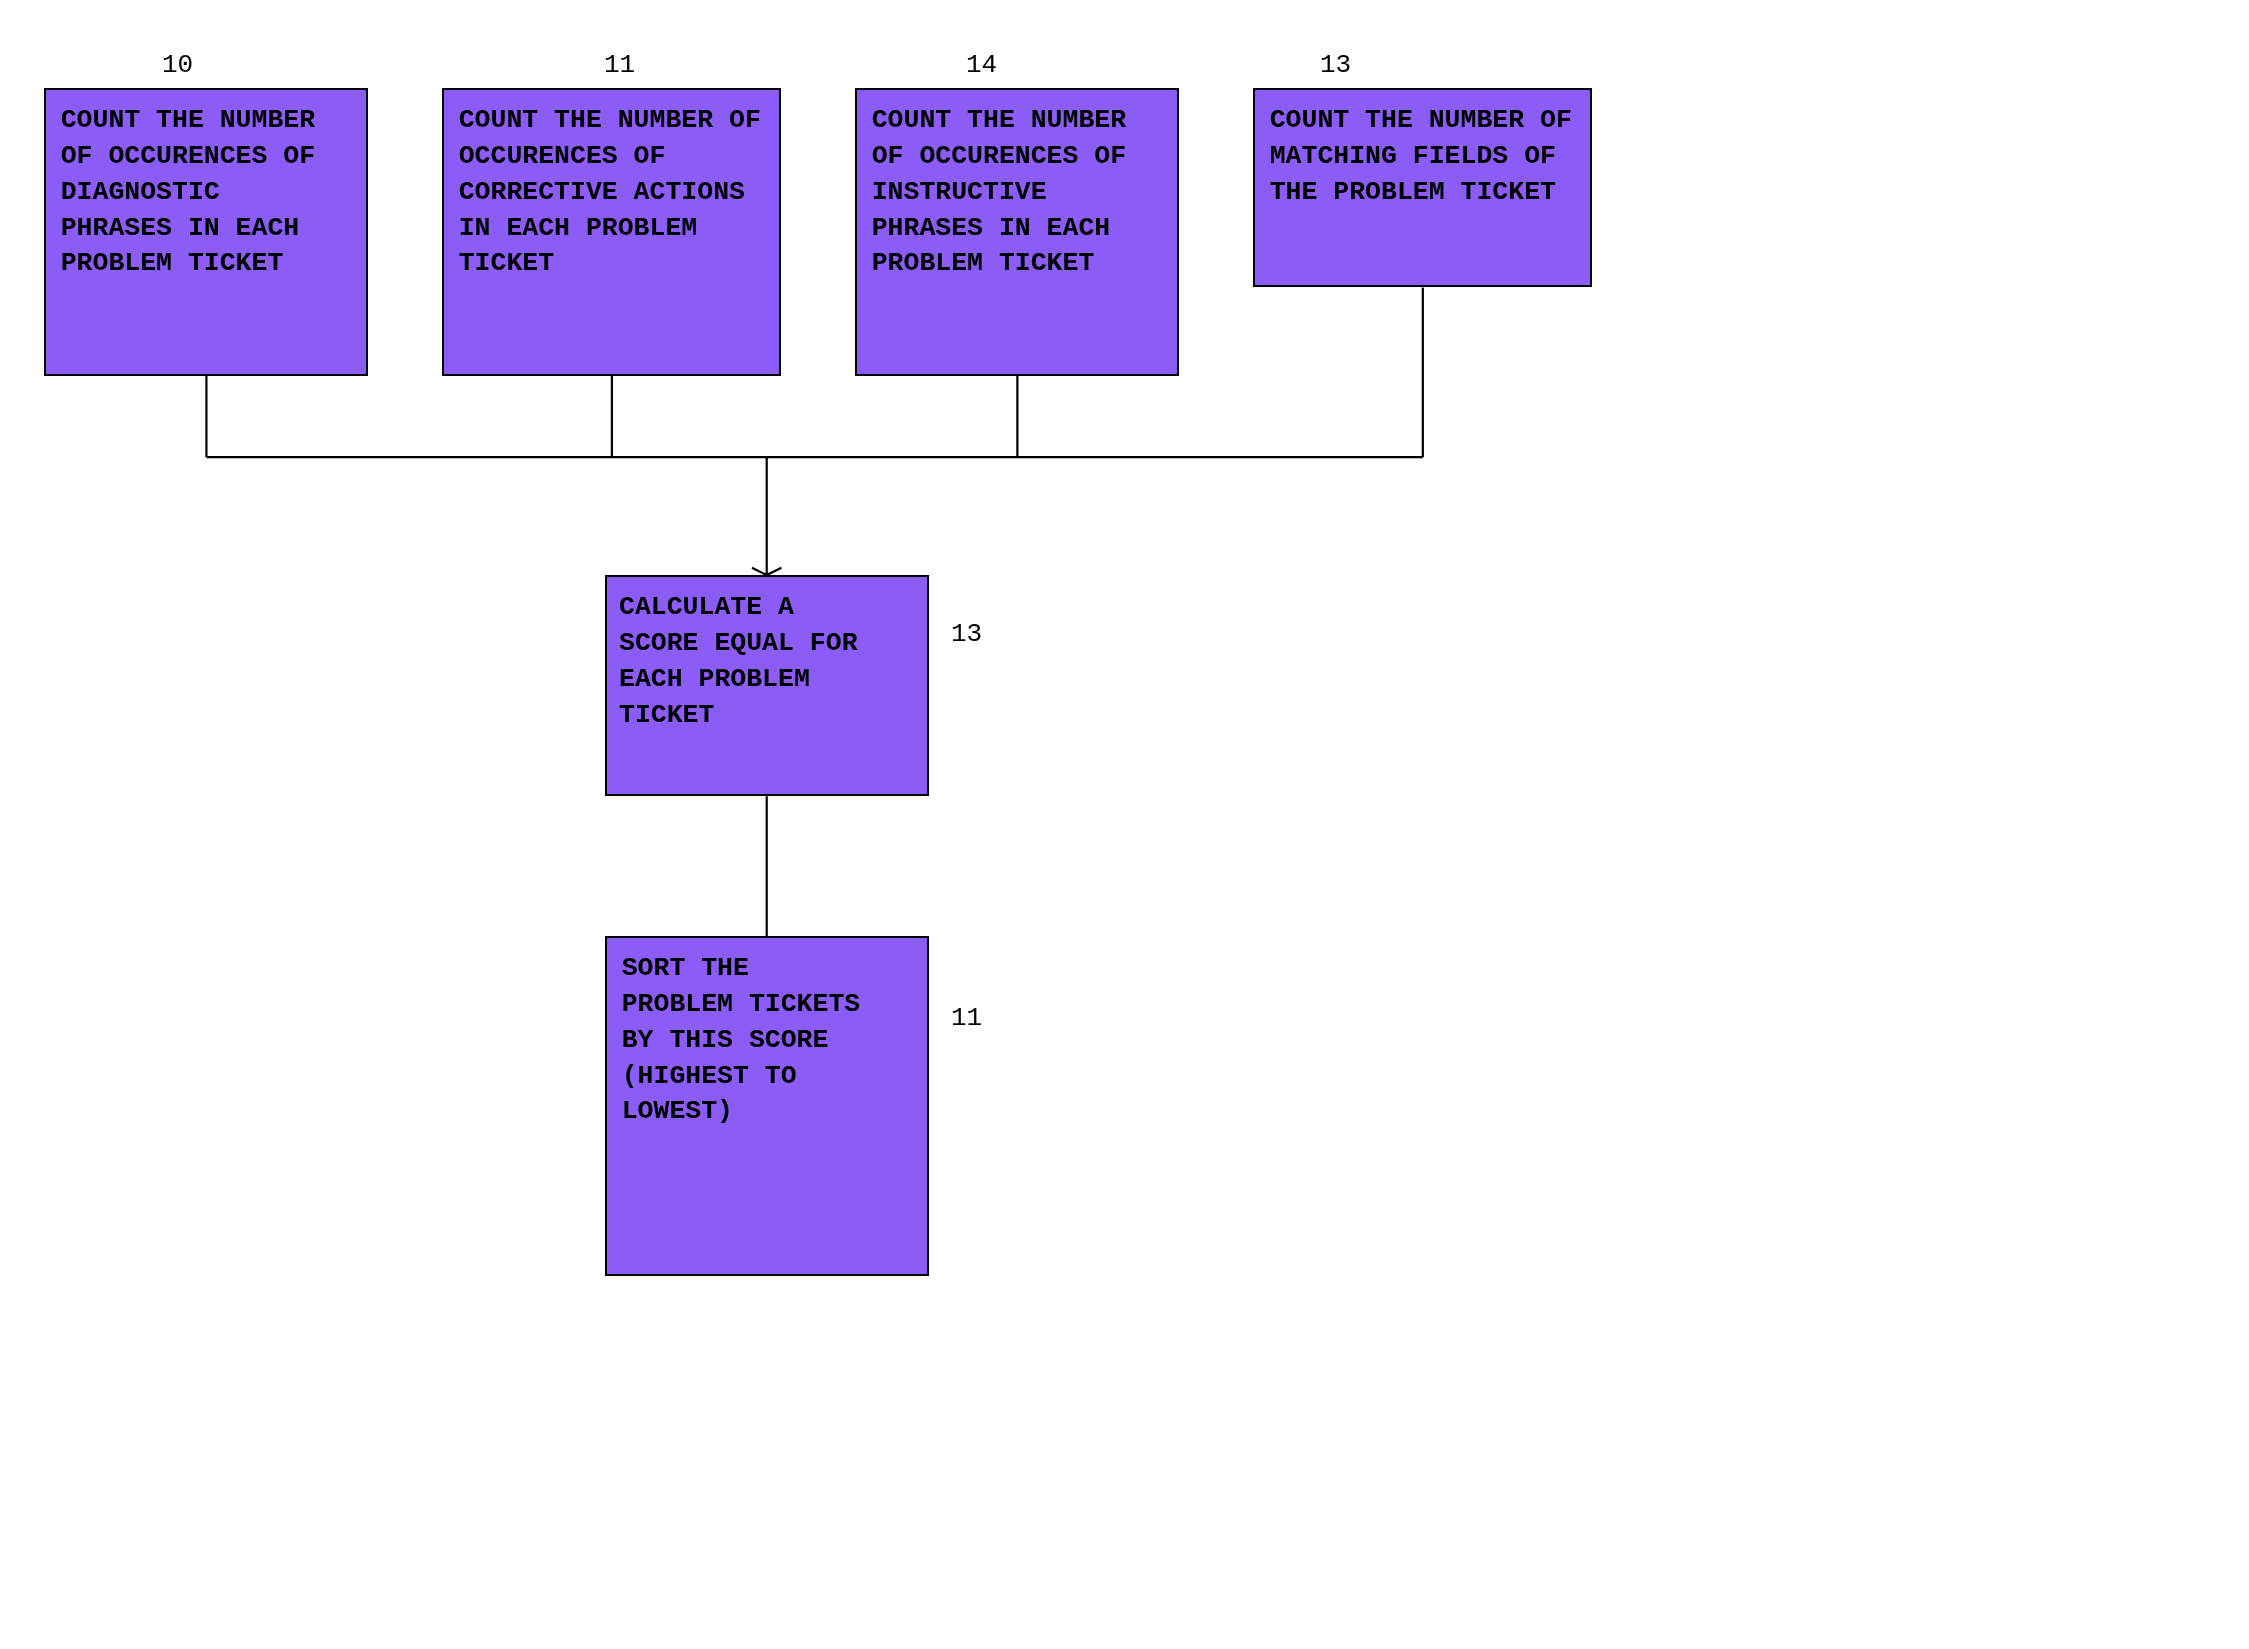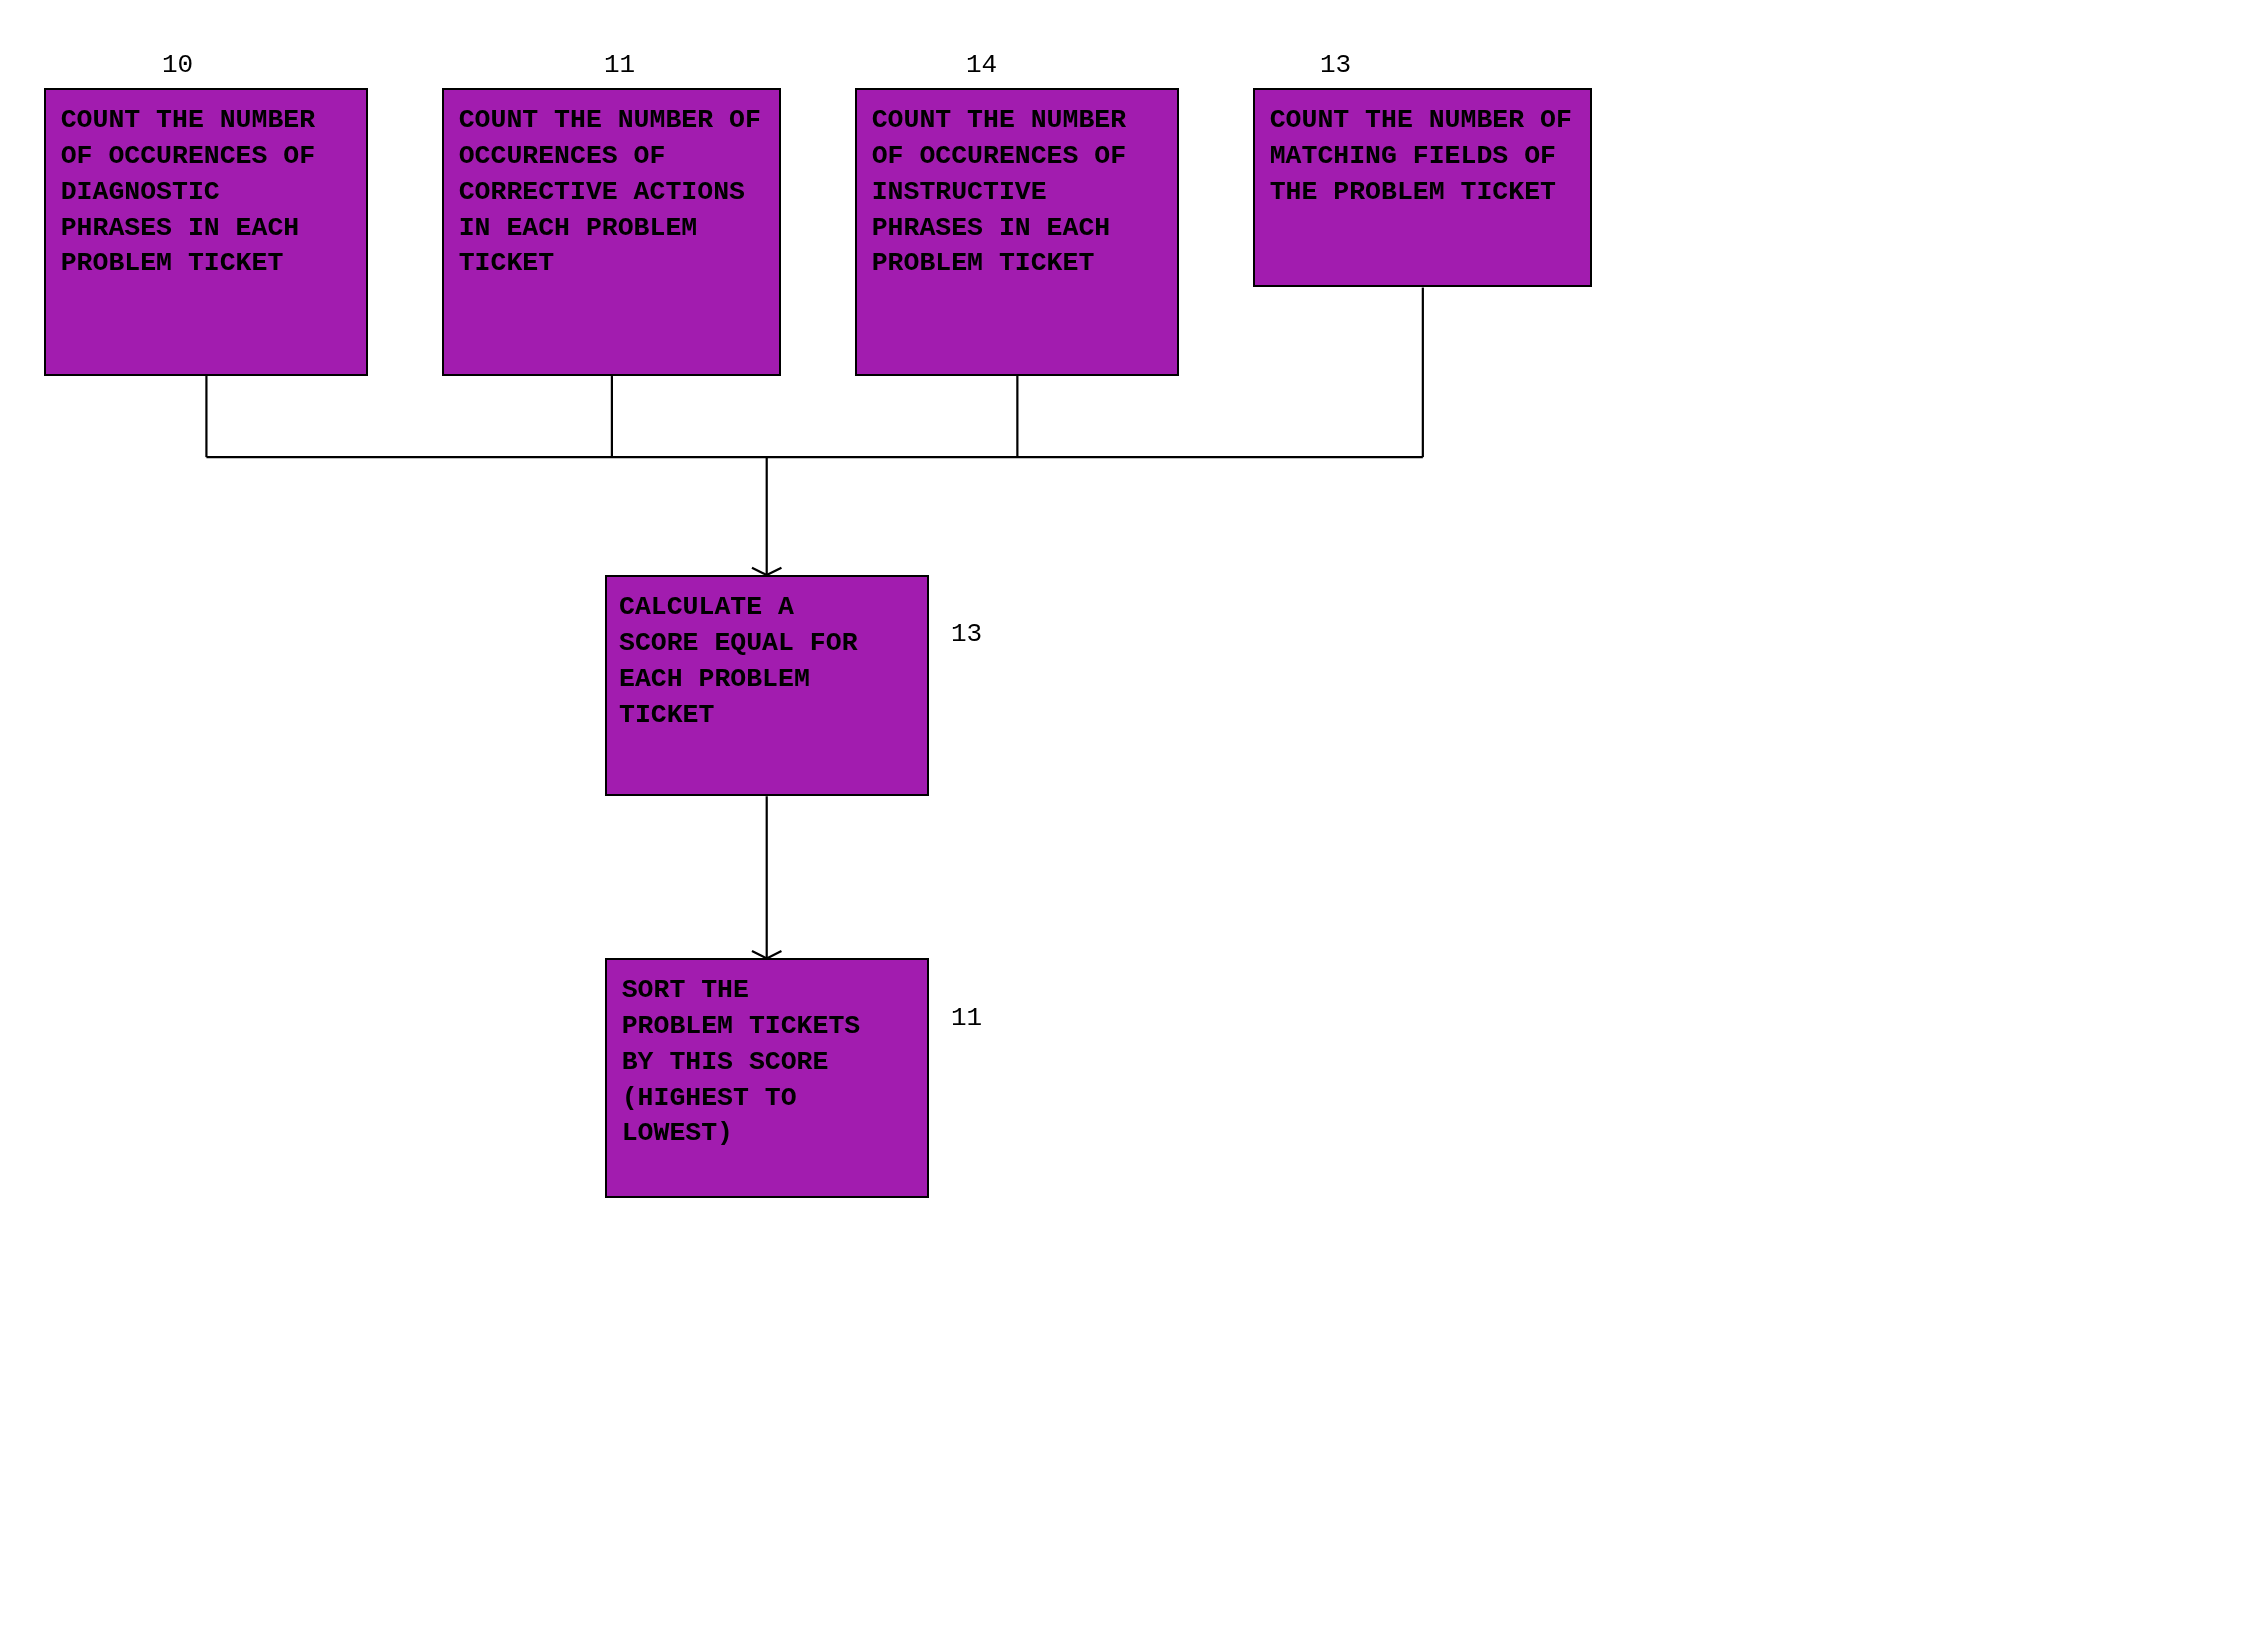--- a/index.html
+++ b/index.html
@@ -21,21 +21,21 @@
       position: absolute;
       top: 0;
       left: 0;
       width: 100%;
       height: 100%;
     }
 
     .flow-box {
       position: absolute;
       border: 2.2px solid #000;
-      background: #a21caf;
+      background: #8b5cf6;
       padding: 13.3px 14.7px;
       font-size: 26.5px;
       font-weight: bold;
       font-family: 'Courier New', Courier, monospace;
       text-transform: uppercase;
       line-height: 1.35;
     }
 
     .label {
       position: absolute;
@@ -117,21 +117,21 @@
   <span class="label" style="left:1320px; top:50px;">13</span>
 
   <div class="flow-box" style="left:605px; top:575px; width:324px; height:221px;padding-left:12px;">
     <span style="white-space:pre-line; display:block;">CALCULATE A
 SCORE EQUAL FOR
 EACH PROBLEM
 TICKET</span>
   </div>
   <span class="label" style="left:951px; top:619px;">13</span>
 
-  <div class="flow-box" style="left:605px; top:958px; width:324px; height:240px;">
+  <div class="flow-box" style="left:605px; top:936px; width:324px; height:340px;">
     <span style="white-space:pre-line; display:block;">SORT THE
 PROBLEM TICKETS
 BY THIS SCORE
 (HIGHEST TO
 LOWEST)</span>
   </div>
   <span class="label" style="left:951px; top:1003px;">11</span>
 
 </div>
 

